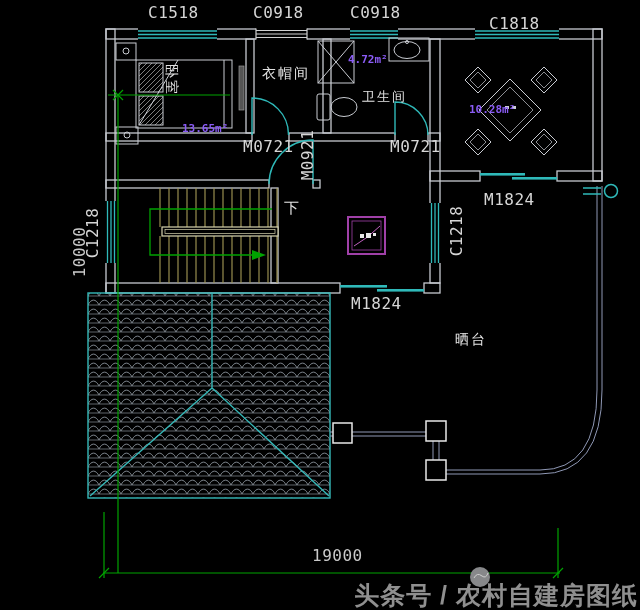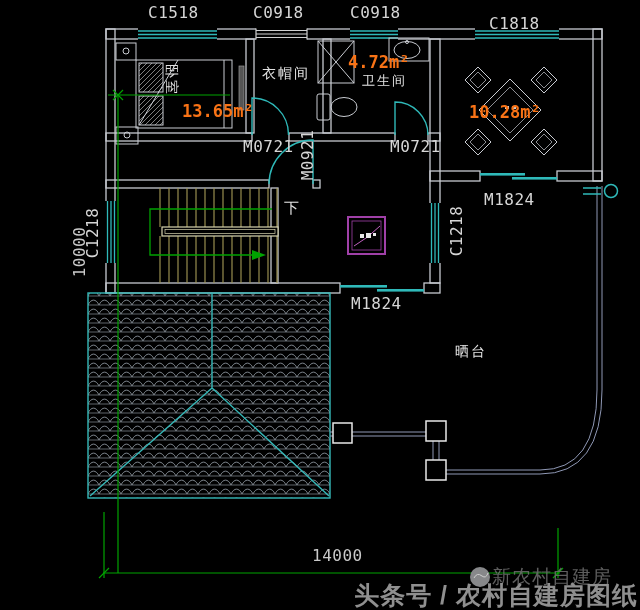--- a/index.html
+++ b/index.html
@@ -1,21 +1,21 @@
 <!DOCTYPE html>
 <html><head>
 <meta charset="utf-8">
 <style>
   html,body{margin:0;padding:0;background:#000;}
   .canvas{position:relative;width:640px;height:610px;background:#000;overflow:hidden;
           font-family:"DejaVu Sans Mono",monospace;text-decoration:underline;}
   .canvas svg{position:absolute;left:0;top:0;}
   .lbl{position:absolute;color:#d6d6d6;font-size:16px;letter-spacing:.5px;white-space:nowrap;line-height:1;}
   .lbl.cn{font-family:"Liberation Sans",sans-serif;font-size:14px;letter-spacing:2px;color:#e2e2e2;}
-  .lbl.area{color:#f97316;font-size:17px;font-weight:bold;letter-spacing:0;}
+  .lbl.area{color:#8b5cf6;font-size:11px;font-weight:bold;letter-spacing:0;}
   .lbl.dim{color:#c9c9c9;font-size:16px;}
   .rot{transform:translate(-50%,-50%) rotate(-90deg);}
   .rot90{transform:translate(-50%,-50%) rotate(90deg);}
   .wm-main{position:absolute;right:2px;top:579px;color:#8f8f8f;font-weight:bold;
            font-size:25px;letter-spacing:1px;font-family:"Liberation Sans",sans-serif;}
   .wm-ghost{position:absolute;left:492px;top:564px;color:#6f6f6f;font-size:19px;
             font-family:"Liberation Sans",sans-serif;opacity:.85;letter-spacing:1px;}
 </style>
 </head>
 <body>
@@ -200,27 +200,26 @@
 <div class="lbl rot" style="left:93px;top:233px">C1218</div>
 <div class="lbl rot" style="left:457px;top:231px">C1218</div>
 
 <div class="lbl" style="left:243px;top:139px">M0721</div>
 <div class="lbl" style="left:390px;top:139px">M0721</div>
 <div class="lbl rot" style="left:308px;top:155px">M0921</div>
 <div class="lbl" style="left:351px;top:296px">M1824</div>
 <div class="lbl" style="left:484px;top:192px">M1824</div>
 
 <div class="lbl cn rot90" style="left:172px;top:80px">卧室</div>
-<div class="lbl area" style="left:182px;top:103px">13.65m²</div>
+<div class="lbl area" style="left:182px;top:123px">13.65m²</div>
 <div class="lbl cn" style="left:262px;top:66px">衣帽间</div>
 <div class="lbl area" style="left:348px;top:54px">4.72m²</div>
-<div class="lbl cn" style="left:362px;top:74px;font-size:13px">卫生间</div>
+<div class="lbl cn" style="left:362px;top:90px;font-size:13px">卫生间</div>
 <div class="lbl area" style="left:469px;top:104px">10.28m²</div>
-<div class="lbl cn" style="left:455px;top:344px">晒台</div>
+<div class="lbl cn" style="left:455px;top:332px">晒台</div>
 <div class="lbl cn" style="left:284px;top:200px;font-size:15px">下</div>
 
 <div class="lbl dim rot" style="left:80px;top:252px">10000</div>
-<div class="lbl dim" style="left:312px;top:548px">14000</div>
-
-<div class="wm-ghost">新农村自建房</div>
+<div class="lbl dim" style="left:312px;top:548px">19000</div>
+
 <div class="wm-main">头条号 / 农村自建房图纸</div>
 
 </div>
 
 </body></html>

